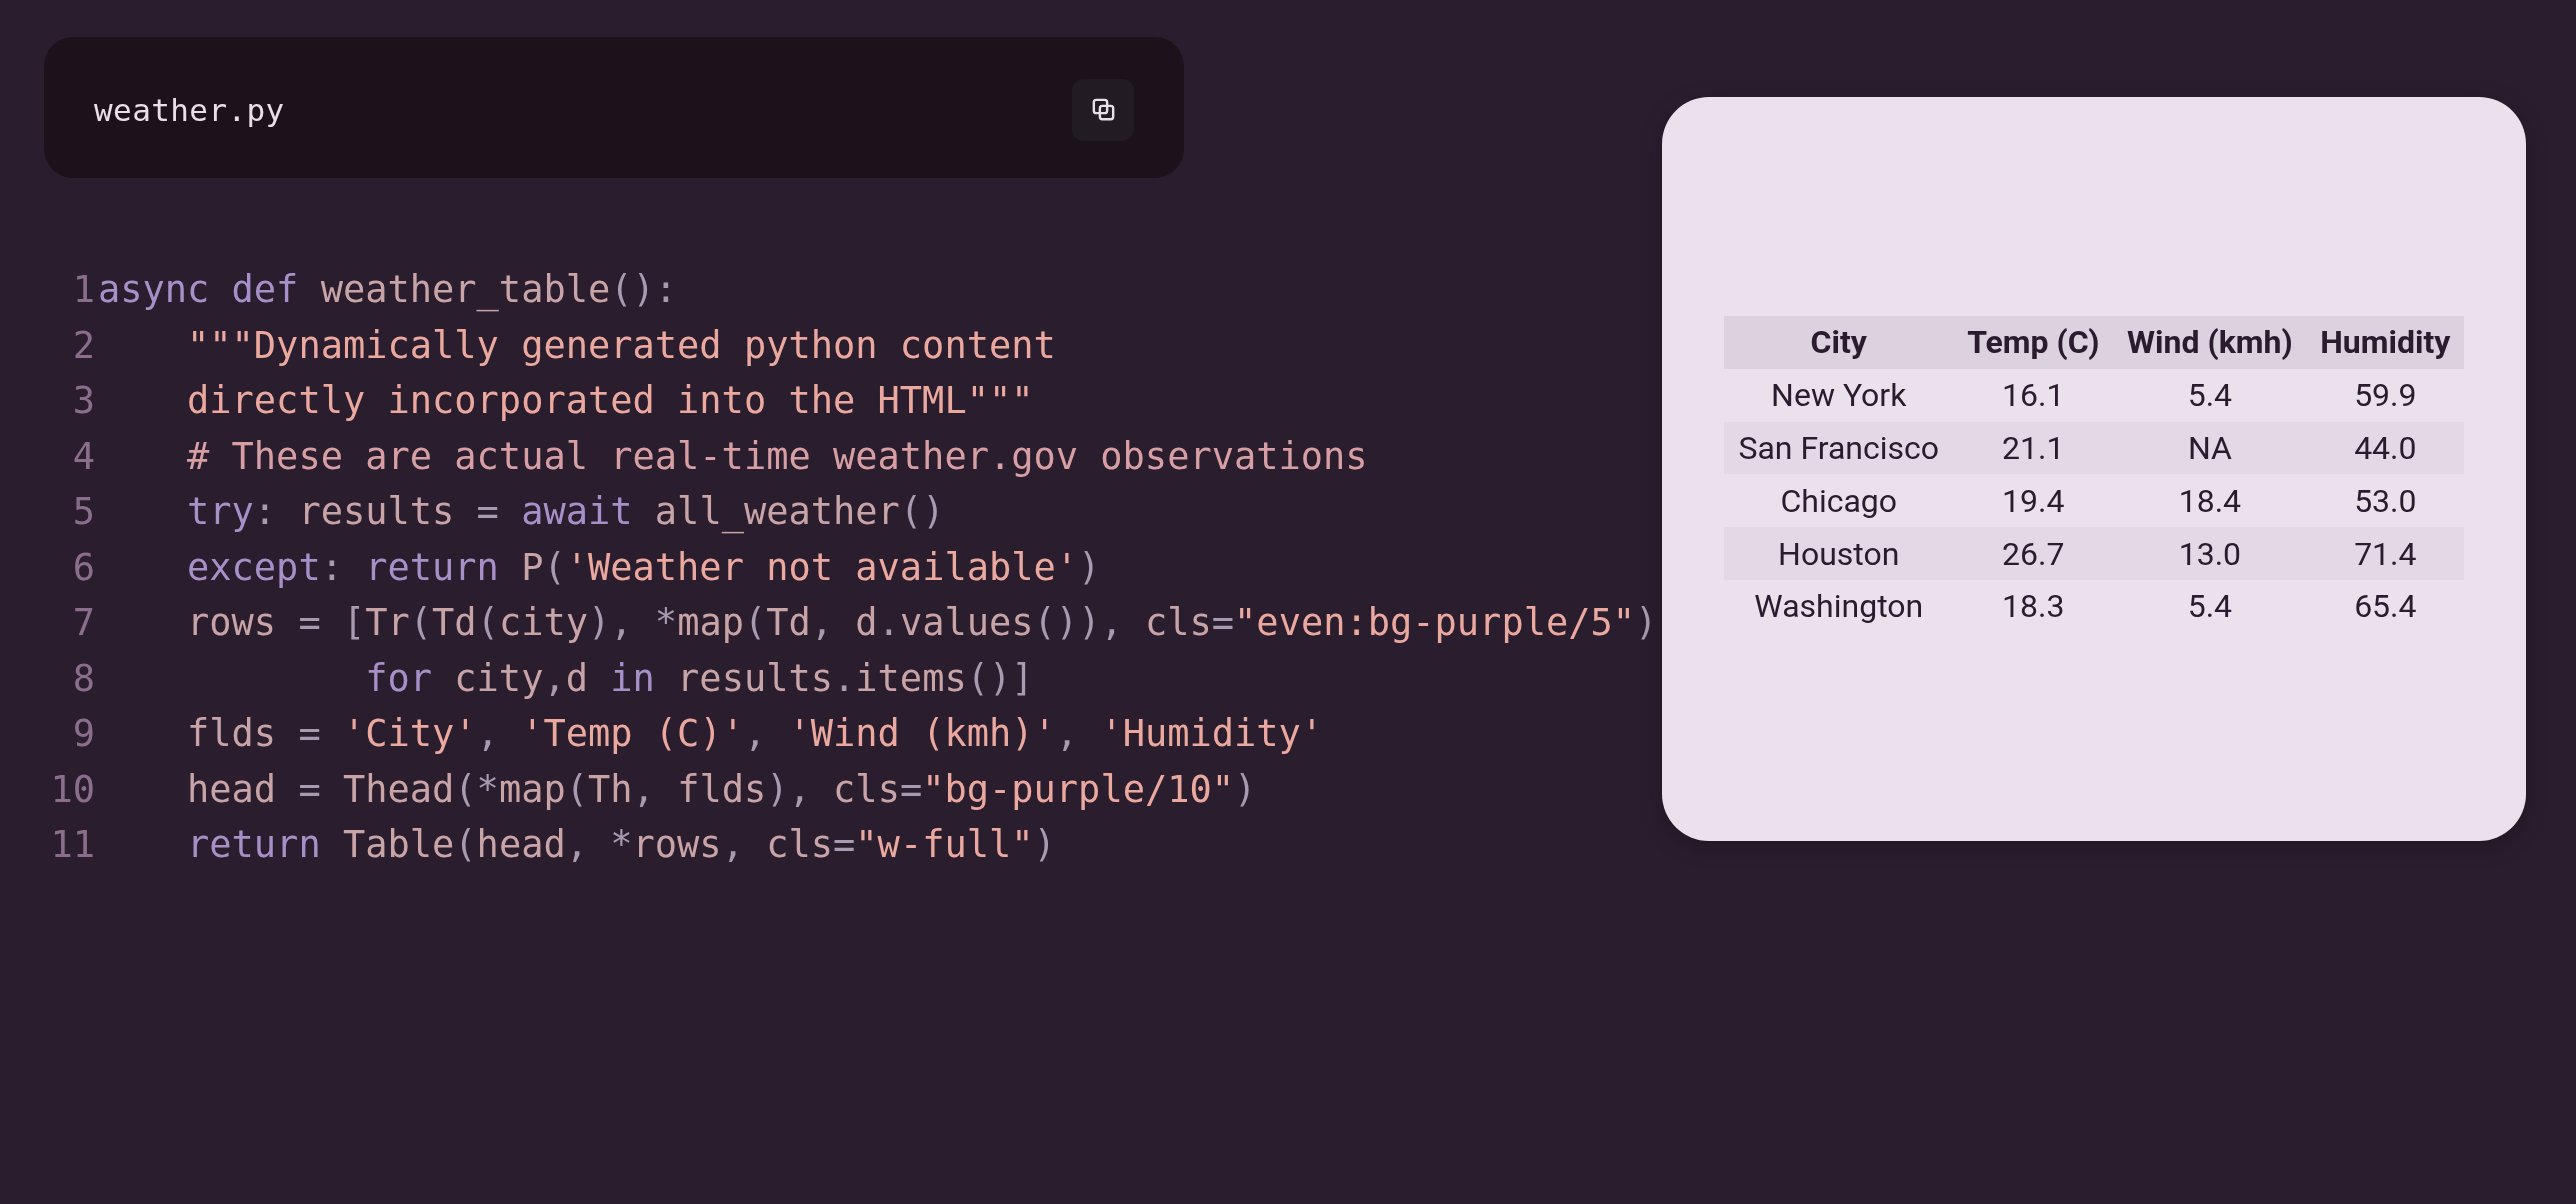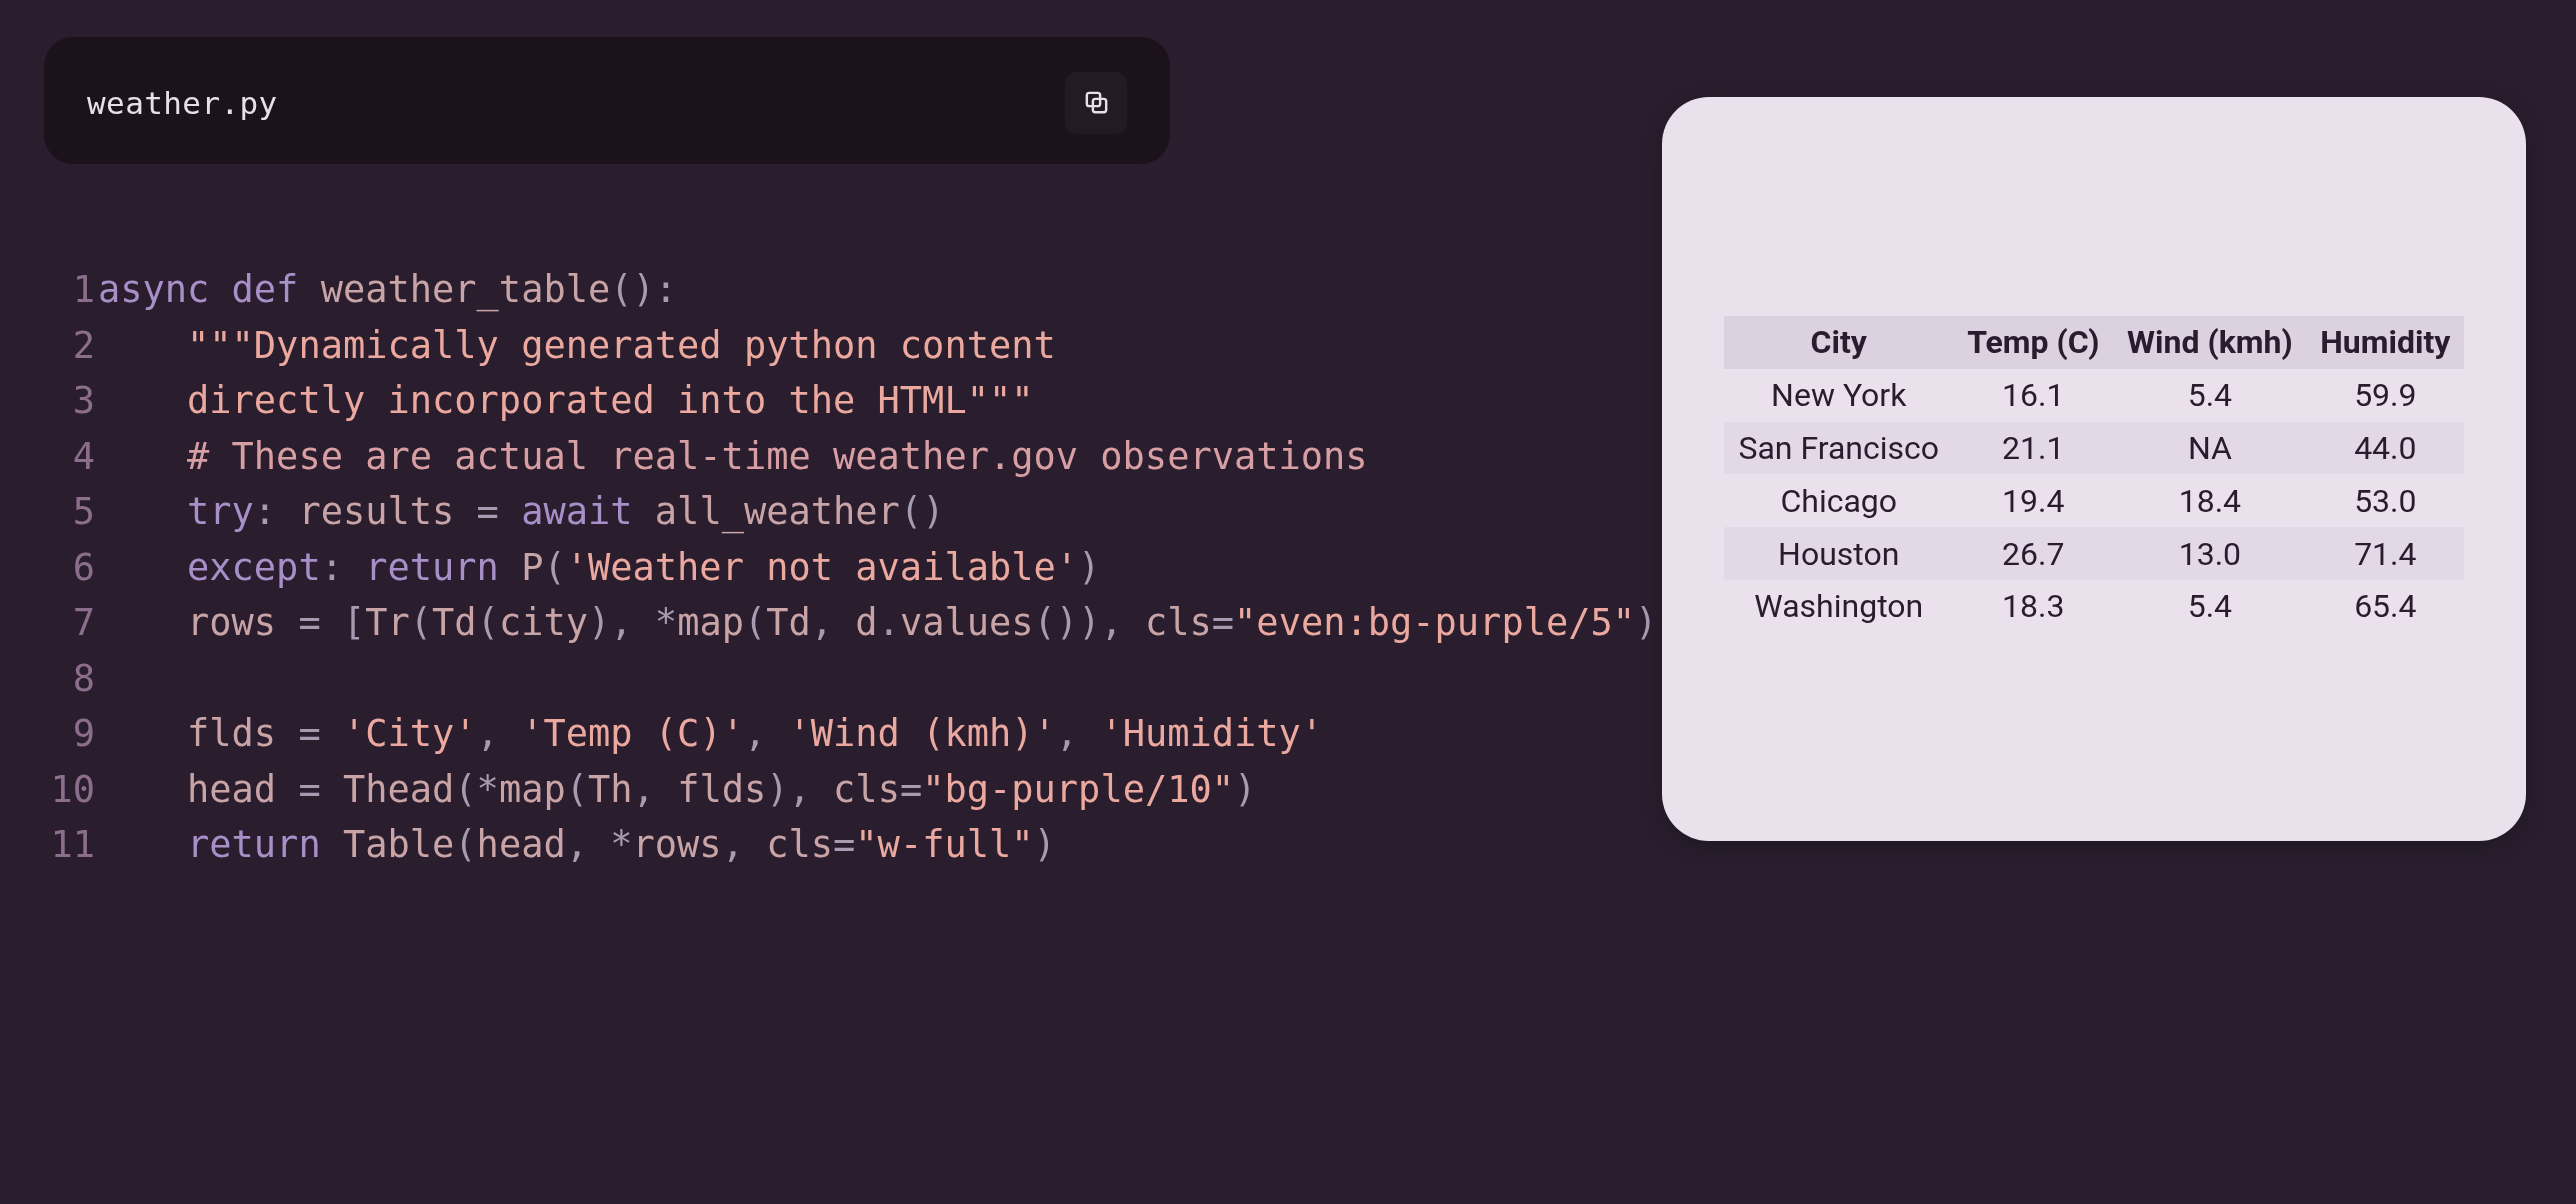--- a/index.html
+++ b/index.html
@@ -36,21 +36,21 @@
   }
 
   
   .code-card {
     position: absolute;
     left: 44px;
     top: 37px;
     width: 1110px;
     border-radius: 29px;
     background: var(--header-bg);
-    padding: 8px;
+    padding: 15px;
   }
   .code-header {
     display: flex;
     align-items: center;
     justify-content: space-between;
     padding: 26.5px 35px 22px 35px;
   }
   .filename {
     font-family: ui-monospace, "SF Mono", Menlo, Consolas, monospace;
     font-size: 31px;
@@ -191,20 +191,21 @@
       <div class="code-line">
         <span class="ln">6</span>
         <span class="src"><span class="pn">    </span><span class="kw">except</span><span class="pn">: </span><span class="kw">return </span><span class="fn">P</span><span class="pn">(</span><span class="str">'Weather not available'</span><span class="pn">)</span></span>
       </div>
       <div class="code-line">
         <span class="ln">7</span>
         <span class="src"><span class="pn">    </span><span class="id">rows </span><span class="pn">= [</span><span class="fn">Tr</span><span class="pn">(</span><span class="fn">Td</span><span class="pn">(</span><span class="id">city</span><span class="pn">), *</span><span class="fn">map</span><span class="pn">(</span><span class="id">Td</span><span class="pn">, </span><span class="id">d</span><span class="pn">.</span><span class="fn">values</span><span class="pn">()), </span><span class="id">cls</span><span class="pn">=</span><span class="str">"even:bg-purple/5"</span><span class="pn">)</span></span>
       </div>
       <div class="code-line">
         <span class="ln">8</span>
+        <span class="src"><span class="pn">            </span><span class="kw">for </span><span class="id">city</span><span class="pn">,</span><span class="id">d </span><span class="kw">in </span><span class="id">results</span><span class="pn">.</span><span class="fn">items</span><span class="pn">()]</span></span>
       </div>
       <div class="code-line">
         <span class="ln">9</span>
         <span class="src"><span class="pn">    </span><span class="id">flds </span><span class="pn">= </span><span class="str">'City'</span><span class="pn">, </span><span class="str">'Temp (C)'</span><span class="pn">, </span><span class="str">'Wind (kmh)'</span><span class="pn">, </span><span class="str">'Humidity'</span></span>
       </div>
       <div class="code-line">
         <span class="ln">10</span>
         <span class="src"><span class="pn">    </span><span class="id">head </span><span class="pn">= </span><span class="fn">Thead</span><span class="pn">(*</span><span class="fn">map</span><span class="pn">(</span><span class="id">Th</span><span class="pn">, </span><span class="id">flds</span><span class="pn">), </span><span class="id">cls</span><span class="pn">=</span><span class="str">"bg-purple/10"</span><span class="pn">)</span></span>
       </div>
       <div class="code-line">

